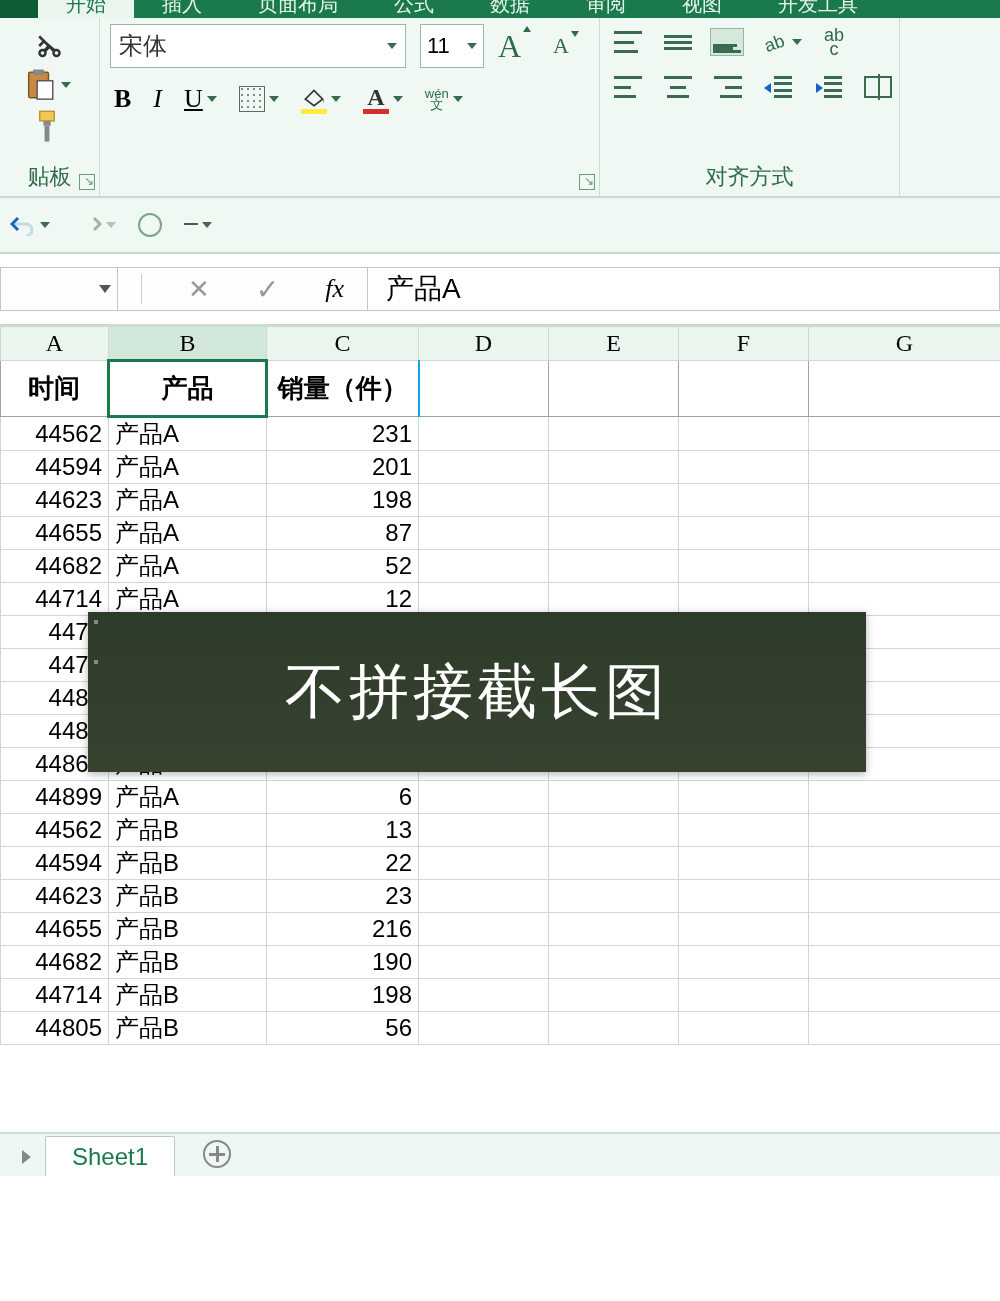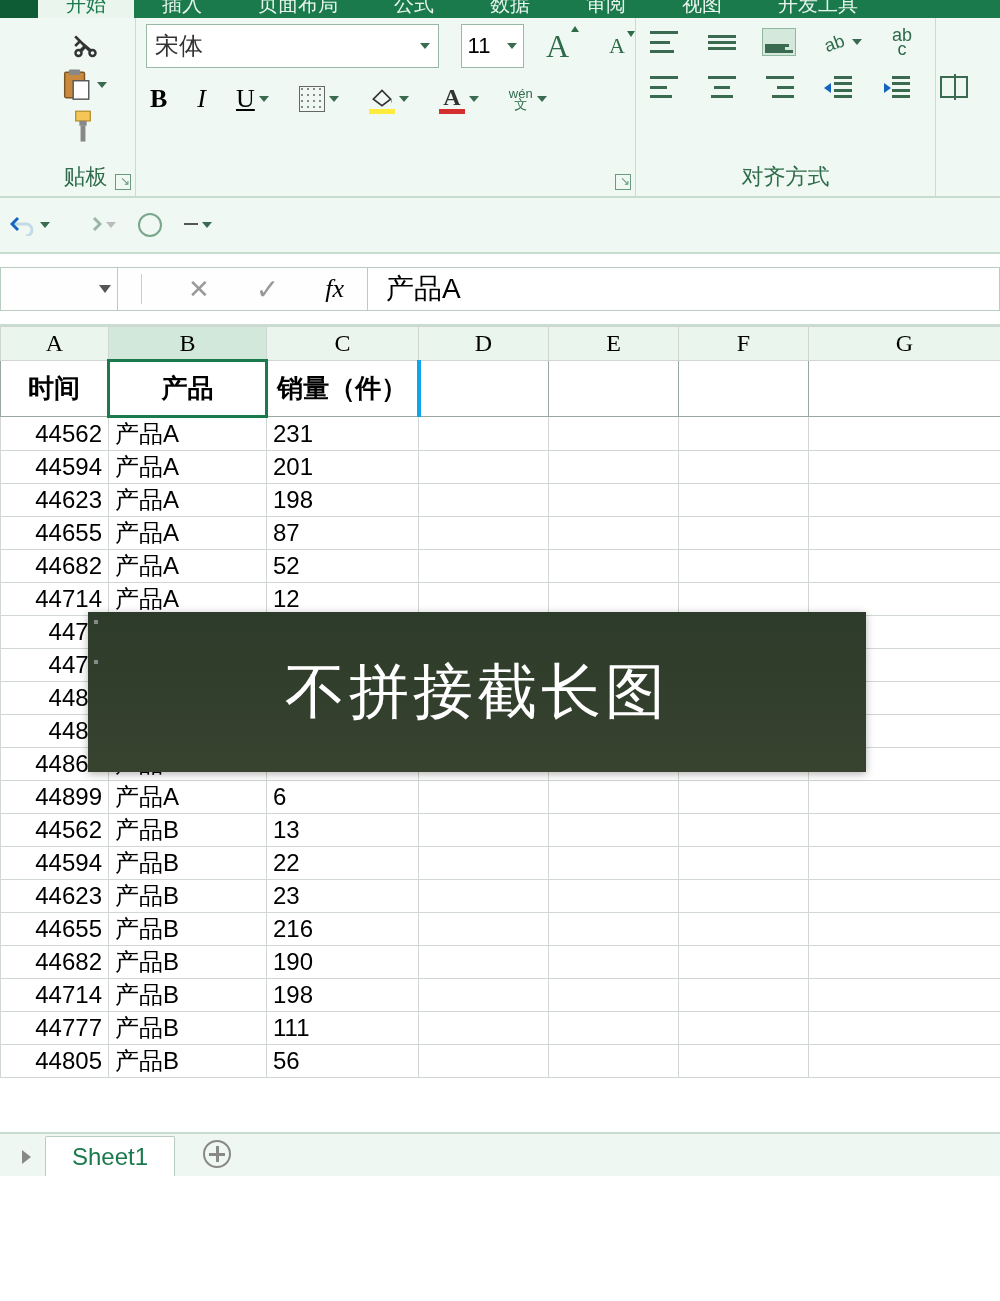--- a/index.html
+++ b/index.html
@@ -66,33 +66,33 @@
     bottom: 6px;
     width: 16px;
     height: 16px;
     border: 1px solid #6a9b7e;
     color: #6a9b7e;
     font-size: 12px;
     line-height: 12px;
     text-align: right;
   }
   
-  .clipboard { width: 100px; padding-left:4px;margin-left:36px; }
+  .clipboard { width: 100px; padding-left:4px; }
   .clipboard .col { display:flex; flex-direction:column; align-items:center; gap:8px; padding-top:6px;}
   .scissors svg, .paste svg, .brush svg { display:block; }
   .paste-row { display:flex; align-items:center; gap:4px;}
   .caret {
     width: 0; height: 0;
     border-left: 5px solid transparent;
     border-right: 5px solid transparent;
     border-top: 6px solid #3a6b50;
   }
   
   .fontgrp { width: 500px; }
-  .row { display:flex; align-items:center; gap:22px; margin-bottom:12px;}
+  .row { display:flex; align-items:center; gap:14px; margin-bottom:12px;}
   .fontname {
     width: 296px; height: 44px;
     border: 1px solid #9ab8a6;
     background: #fff;
     display:flex; align-items:center; justify-content:space-between;
     padding: 0 8px;
     font-size: 24px;
     color:#333;
   }
   .fontsize {
@@ -200,22 +200,22 @@
   .colA{width:108px}.colB{width:158px}.colC{width:152px}
   .colD{width:130px}.colE{width:130px}.colF{width:130px}.colG{width:192px}
   tr.hdr td{
     font-weight:bold;
     font-size:26px;
     text-align:center;
     height:56px;
     border:1px solid #9aa79e;
   }
   tr.hdr td.boxed{border:3px solid #1a7a4c;}
-  tr.hdr td.thick-r{border-right:4px solid #0ea5e9;}
-  td.num{text-align:left;font-family:"Arial";}
+  tr.hdr td.thick-r{border-right:2px solid #0ea5e9;}
+  td.num{text-align:right;font-family:"Arial";}
   td.txt{text-align:left;}
   td.colA{text-align:right;font-family:"Arial";}
   
   .banner{
     position:absolute;
     left:88px; top:612px;
     width:778px; height:160px;
     background:linear-gradient(#2d3b2a,#37432f);
     color:#fff;
     font-size:60px;
@@ -664,29 +664,20 @@
         <tr>
           <td class="colA">44714</td>
           <td class="txt">产品B</td>
           <td class="num">198</td>
           <td></td>
           <td></td>
           <td></td>
           <td></td>
         </tr>
         <tr>
-          <td class="colA">44777</td>
-          <td class="txt">产品B</td>
-          <td class="num">111</td>
-          <td></td>
-          <td></td>
-          <td></td>
-          <td></td>
-        </tr>
-        <tr>
           <td class="colA">44805</td>
           <td class="txt">产品B</td>
           <td class="num">56</td>
           <td></td>
           <td></td>
           <td></td>
           <td></td>
         </tr>
       </tbody>
 </table>

